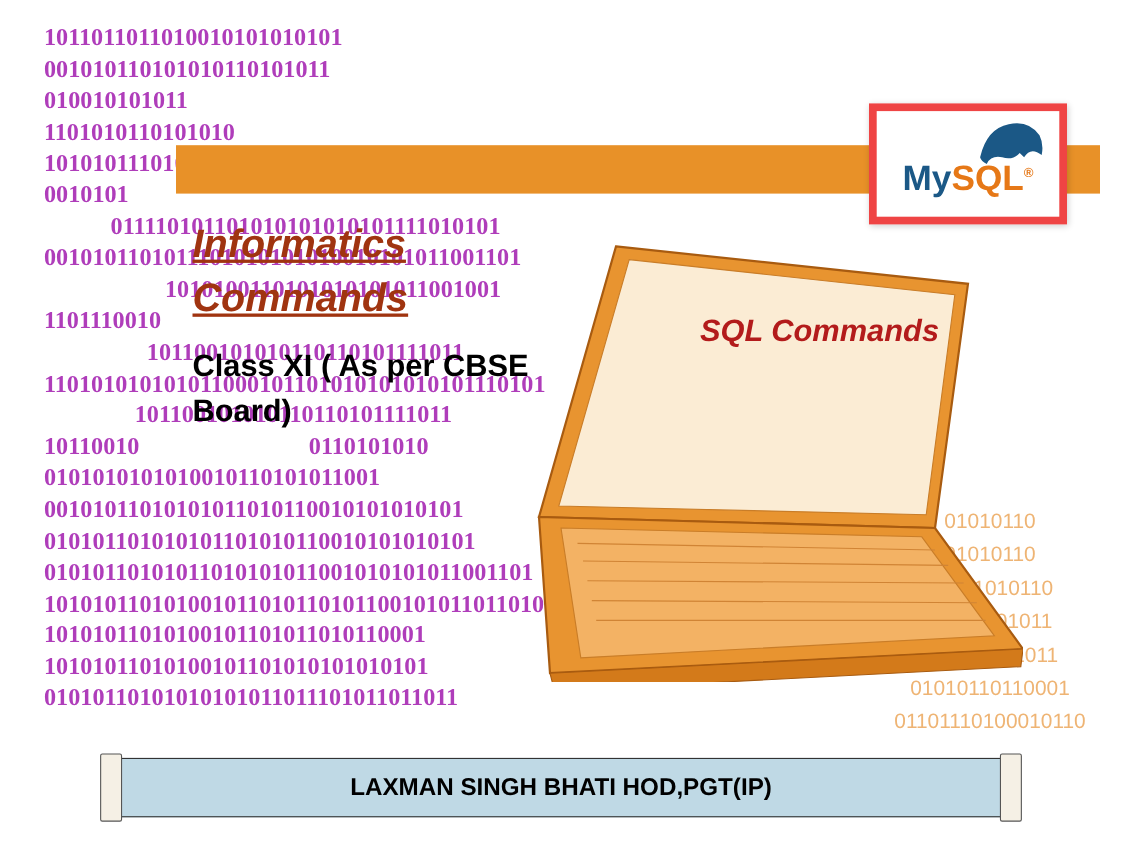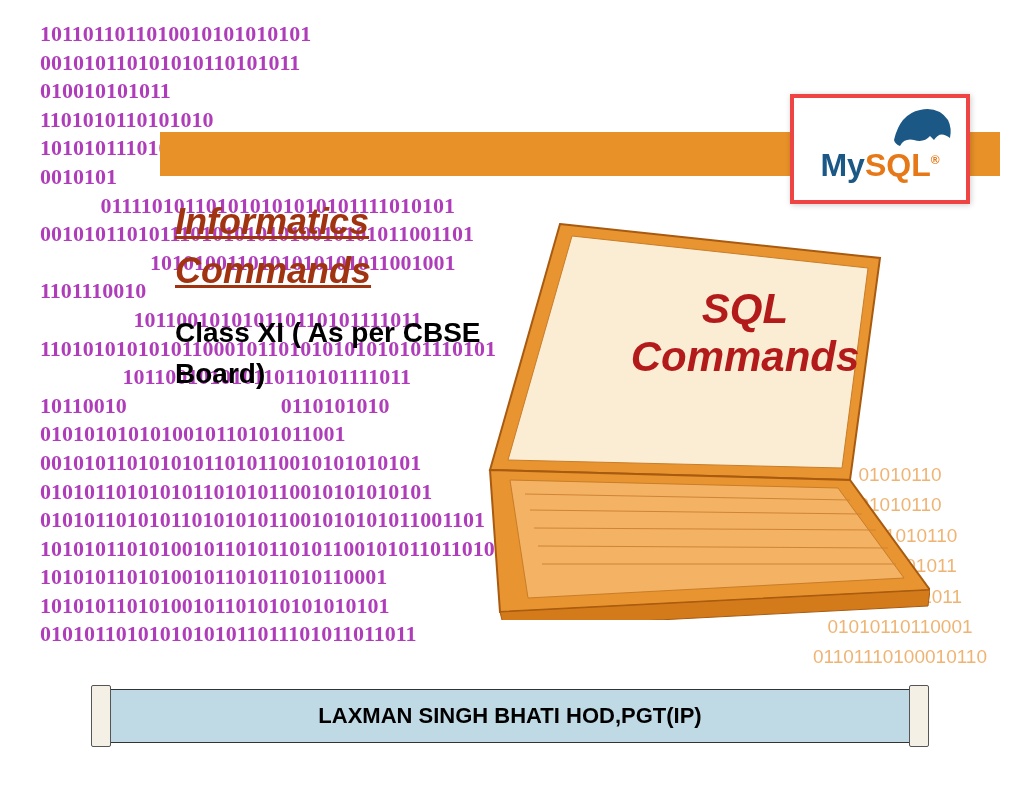--- a/index.html
+++ b/index.html
@@ -45,21 +45,21 @@
       height: 44px;
       background: #e89128;
     }
     .mysql-logo {
       position: absolute;
       top: 94px;
       right: 50px;
       width: 180px;
       height: 110px;
       background: #fff;
-      border: 4px solid #ef4444;
+      border: 7px solid #ef4444;
       box-shadow: 1px 1px 6px rgba(0,0,0,0.2);
       display: flex;
       align-items: flex-end;
       justify-content: center;
       padding-bottom: 16px;
     }
     .mysql-text {
       font-family: Arial, sans-serif;
       font-size: 32px;
       font-weight: bold;
@@ -98,21 +98,21 @@
       top: 210px;
       left: 430px;
       width: 500px;
       height: 410px;
     }
     .laptop-screen-text {
       position: absolute;
       top: 75px;
       left: 185px;
       color: #b31b1b;
-      font-size: 42px;
+      font-size: 28px;
       font-weight: bold;
       font-style: italic;
       text-align: center;
       line-height: 1.15;
       width: 260px;
     }
     .footer-banner {
       position: absolute;
       bottom: 45px;
       left: 108px;

